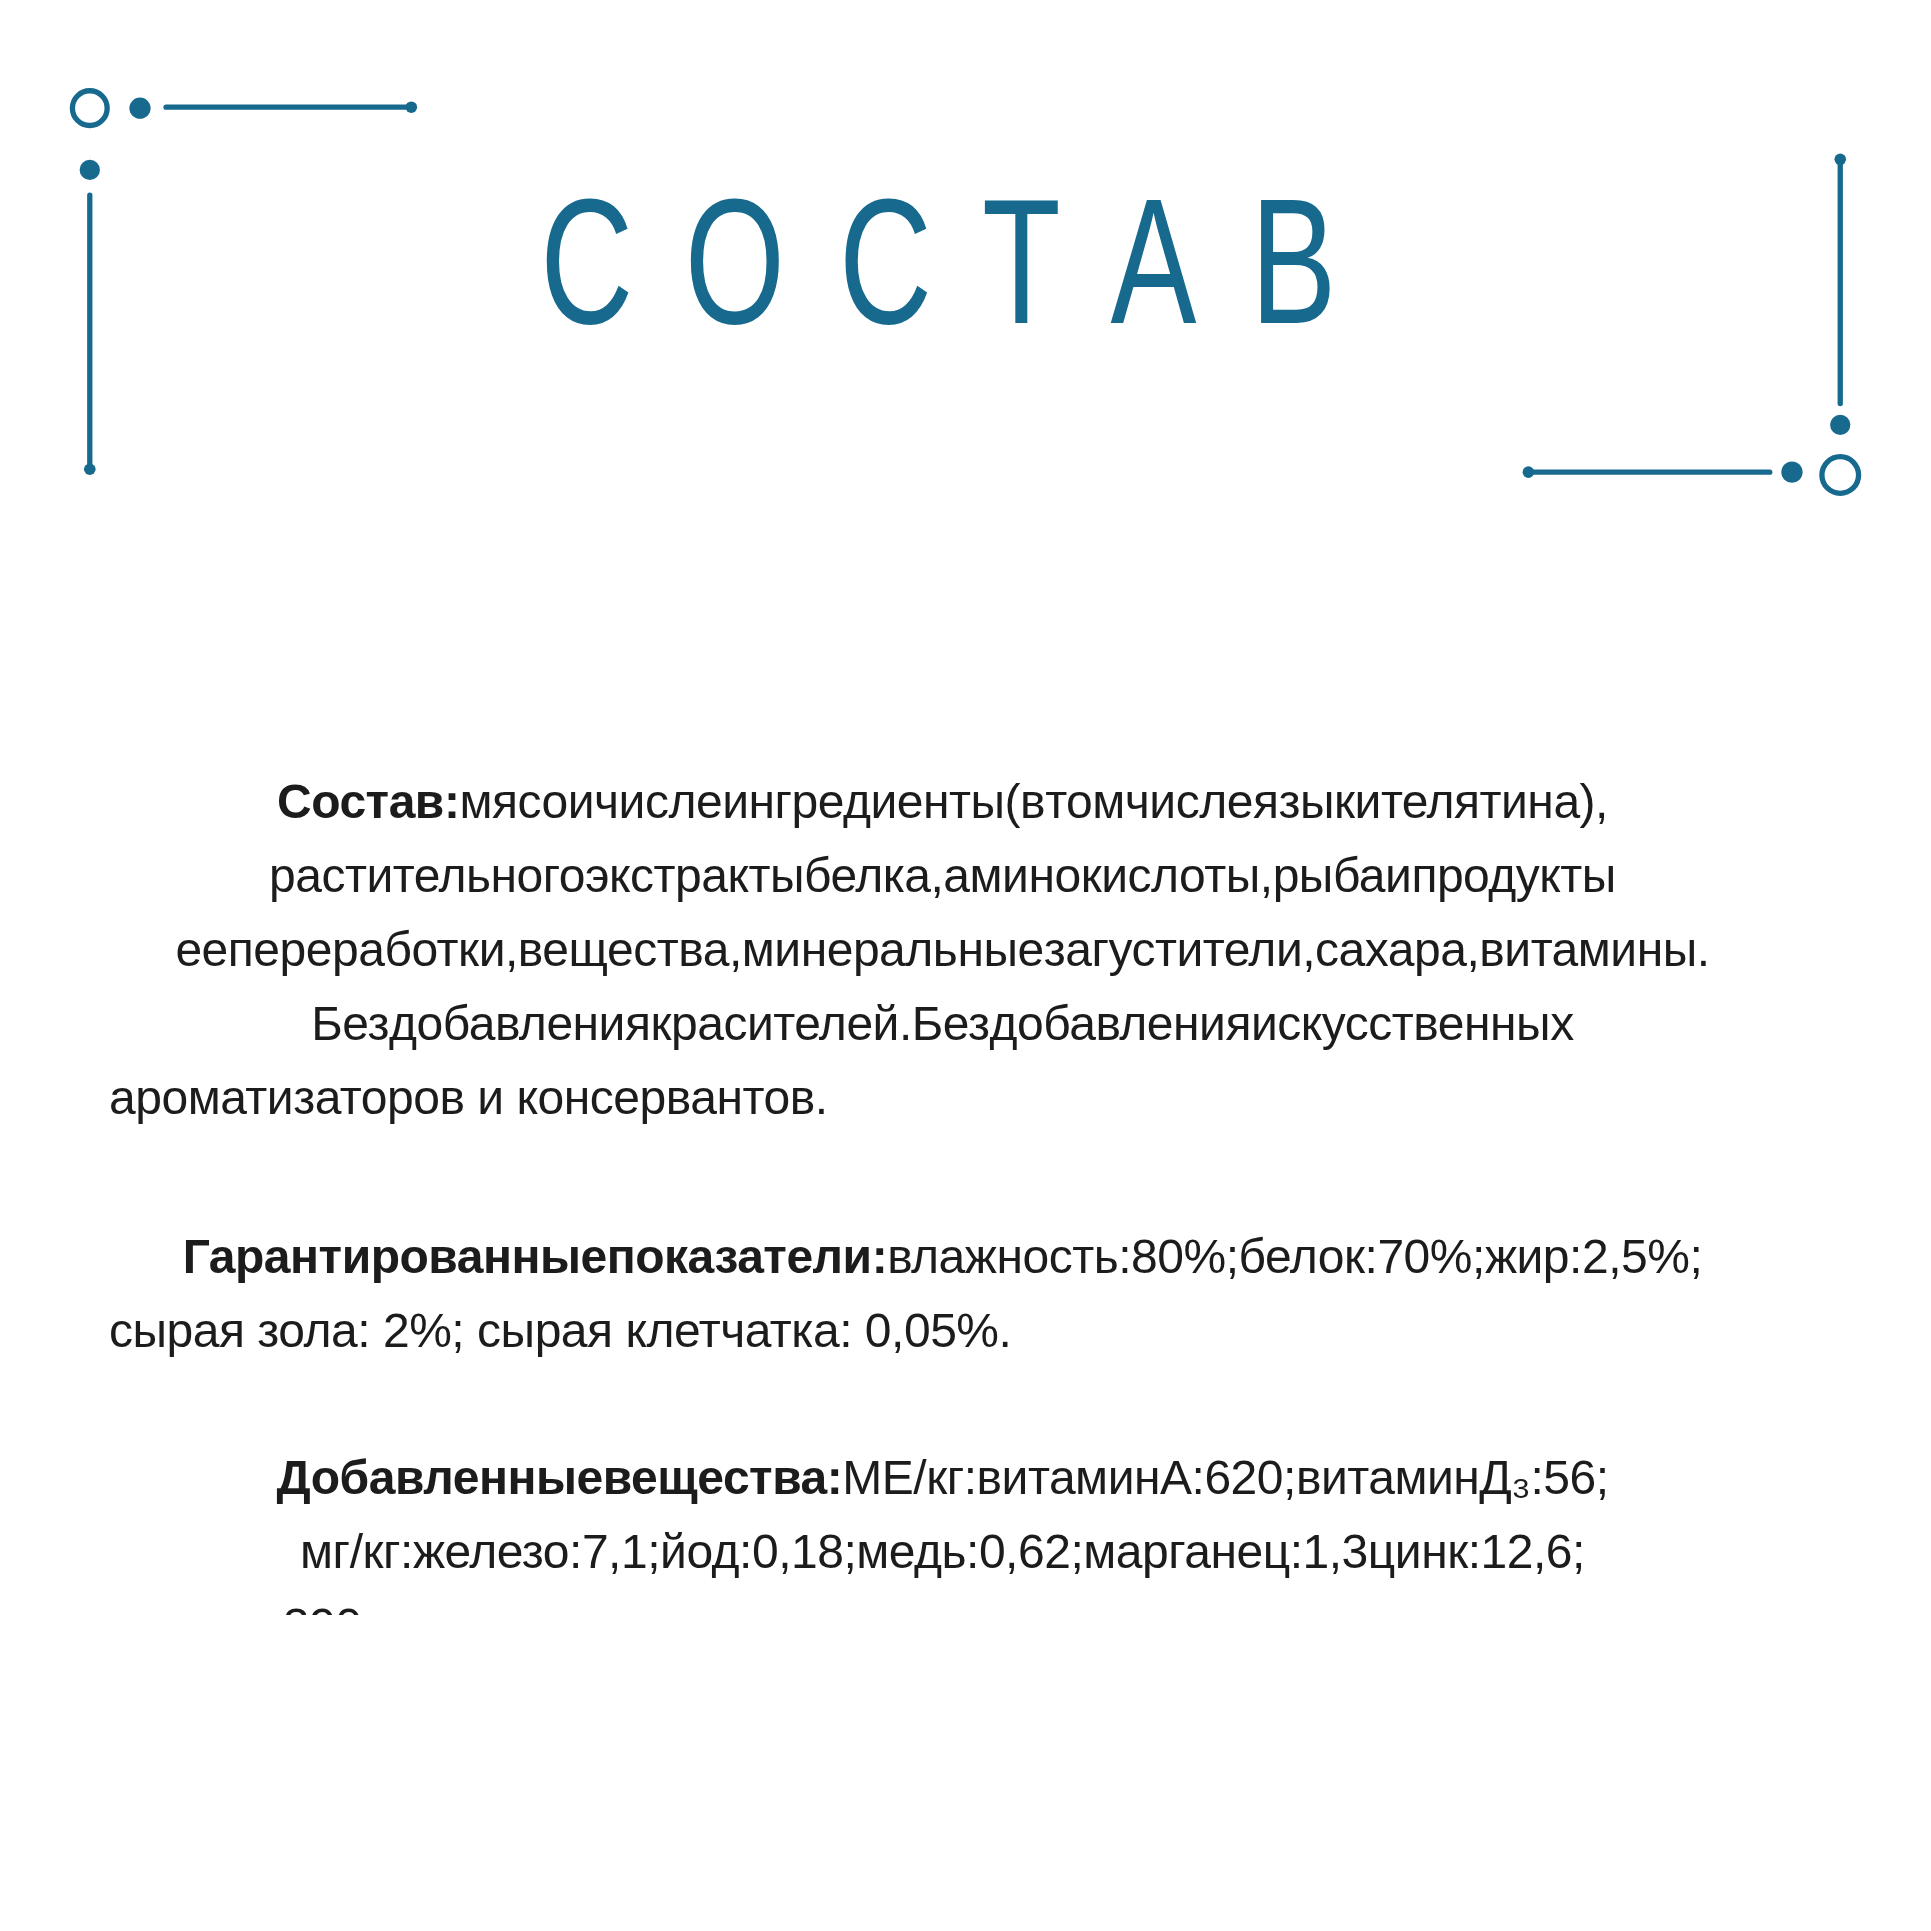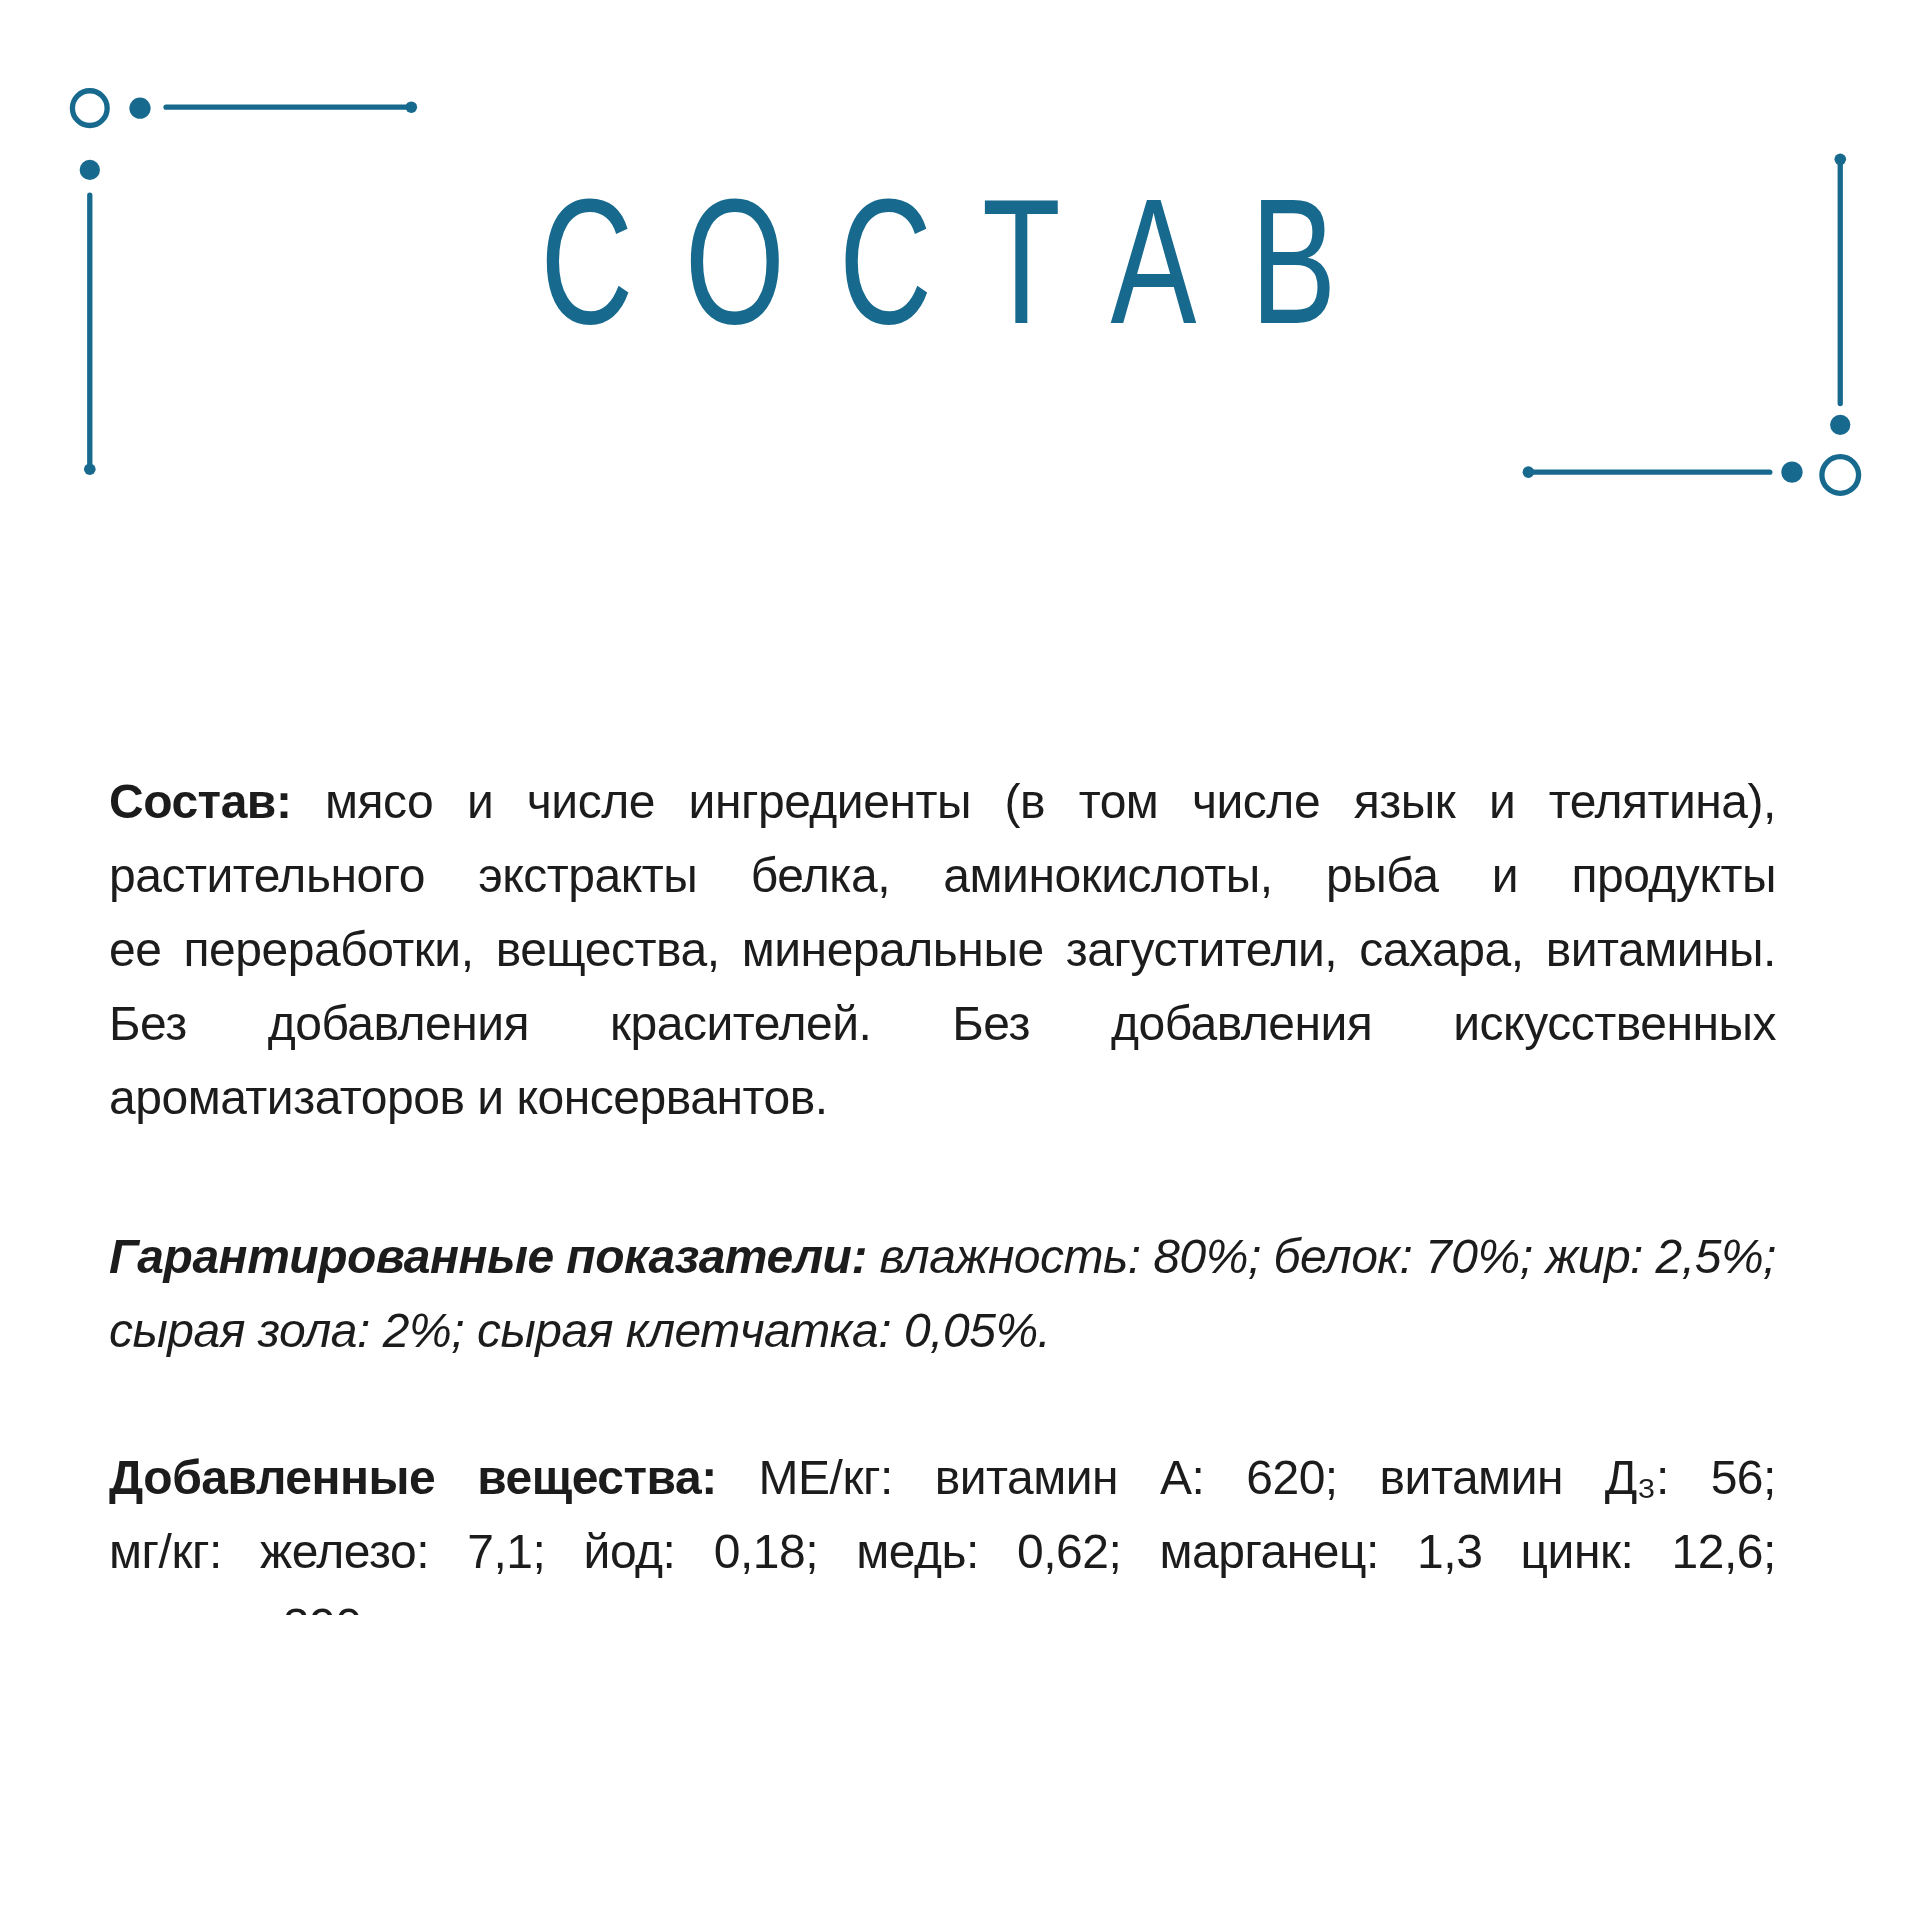--- a/index.html
+++ b/index.html
@@ -38,25 +38,25 @@
   }
   .content{
     position:absolute;
     left:109px;top:765px;
     width:1667px;
     font-size:48px;
     letter-spacing:-0.01em;
     color:var(--ink);
   }
   .para{margin:0;}
-  .para-guaranteed-analysis{margin-top:85px;font-style:italic;}
+  .para-guaranteed-analysis{margin-top:85px;}
   .para-added-substances{margin-top:73px;}
   .line{
     display:flex;
-    justify-content:space-between;
+    justify-content:center;
     height:74px;
     line-height:74px;
     white-space:nowrap;
     align-items:baseline;
   }
   .line.last{display:block;}
   .b{font-weight:700;}
   .line span{display:inline-block;}
 </style>
 </head>

